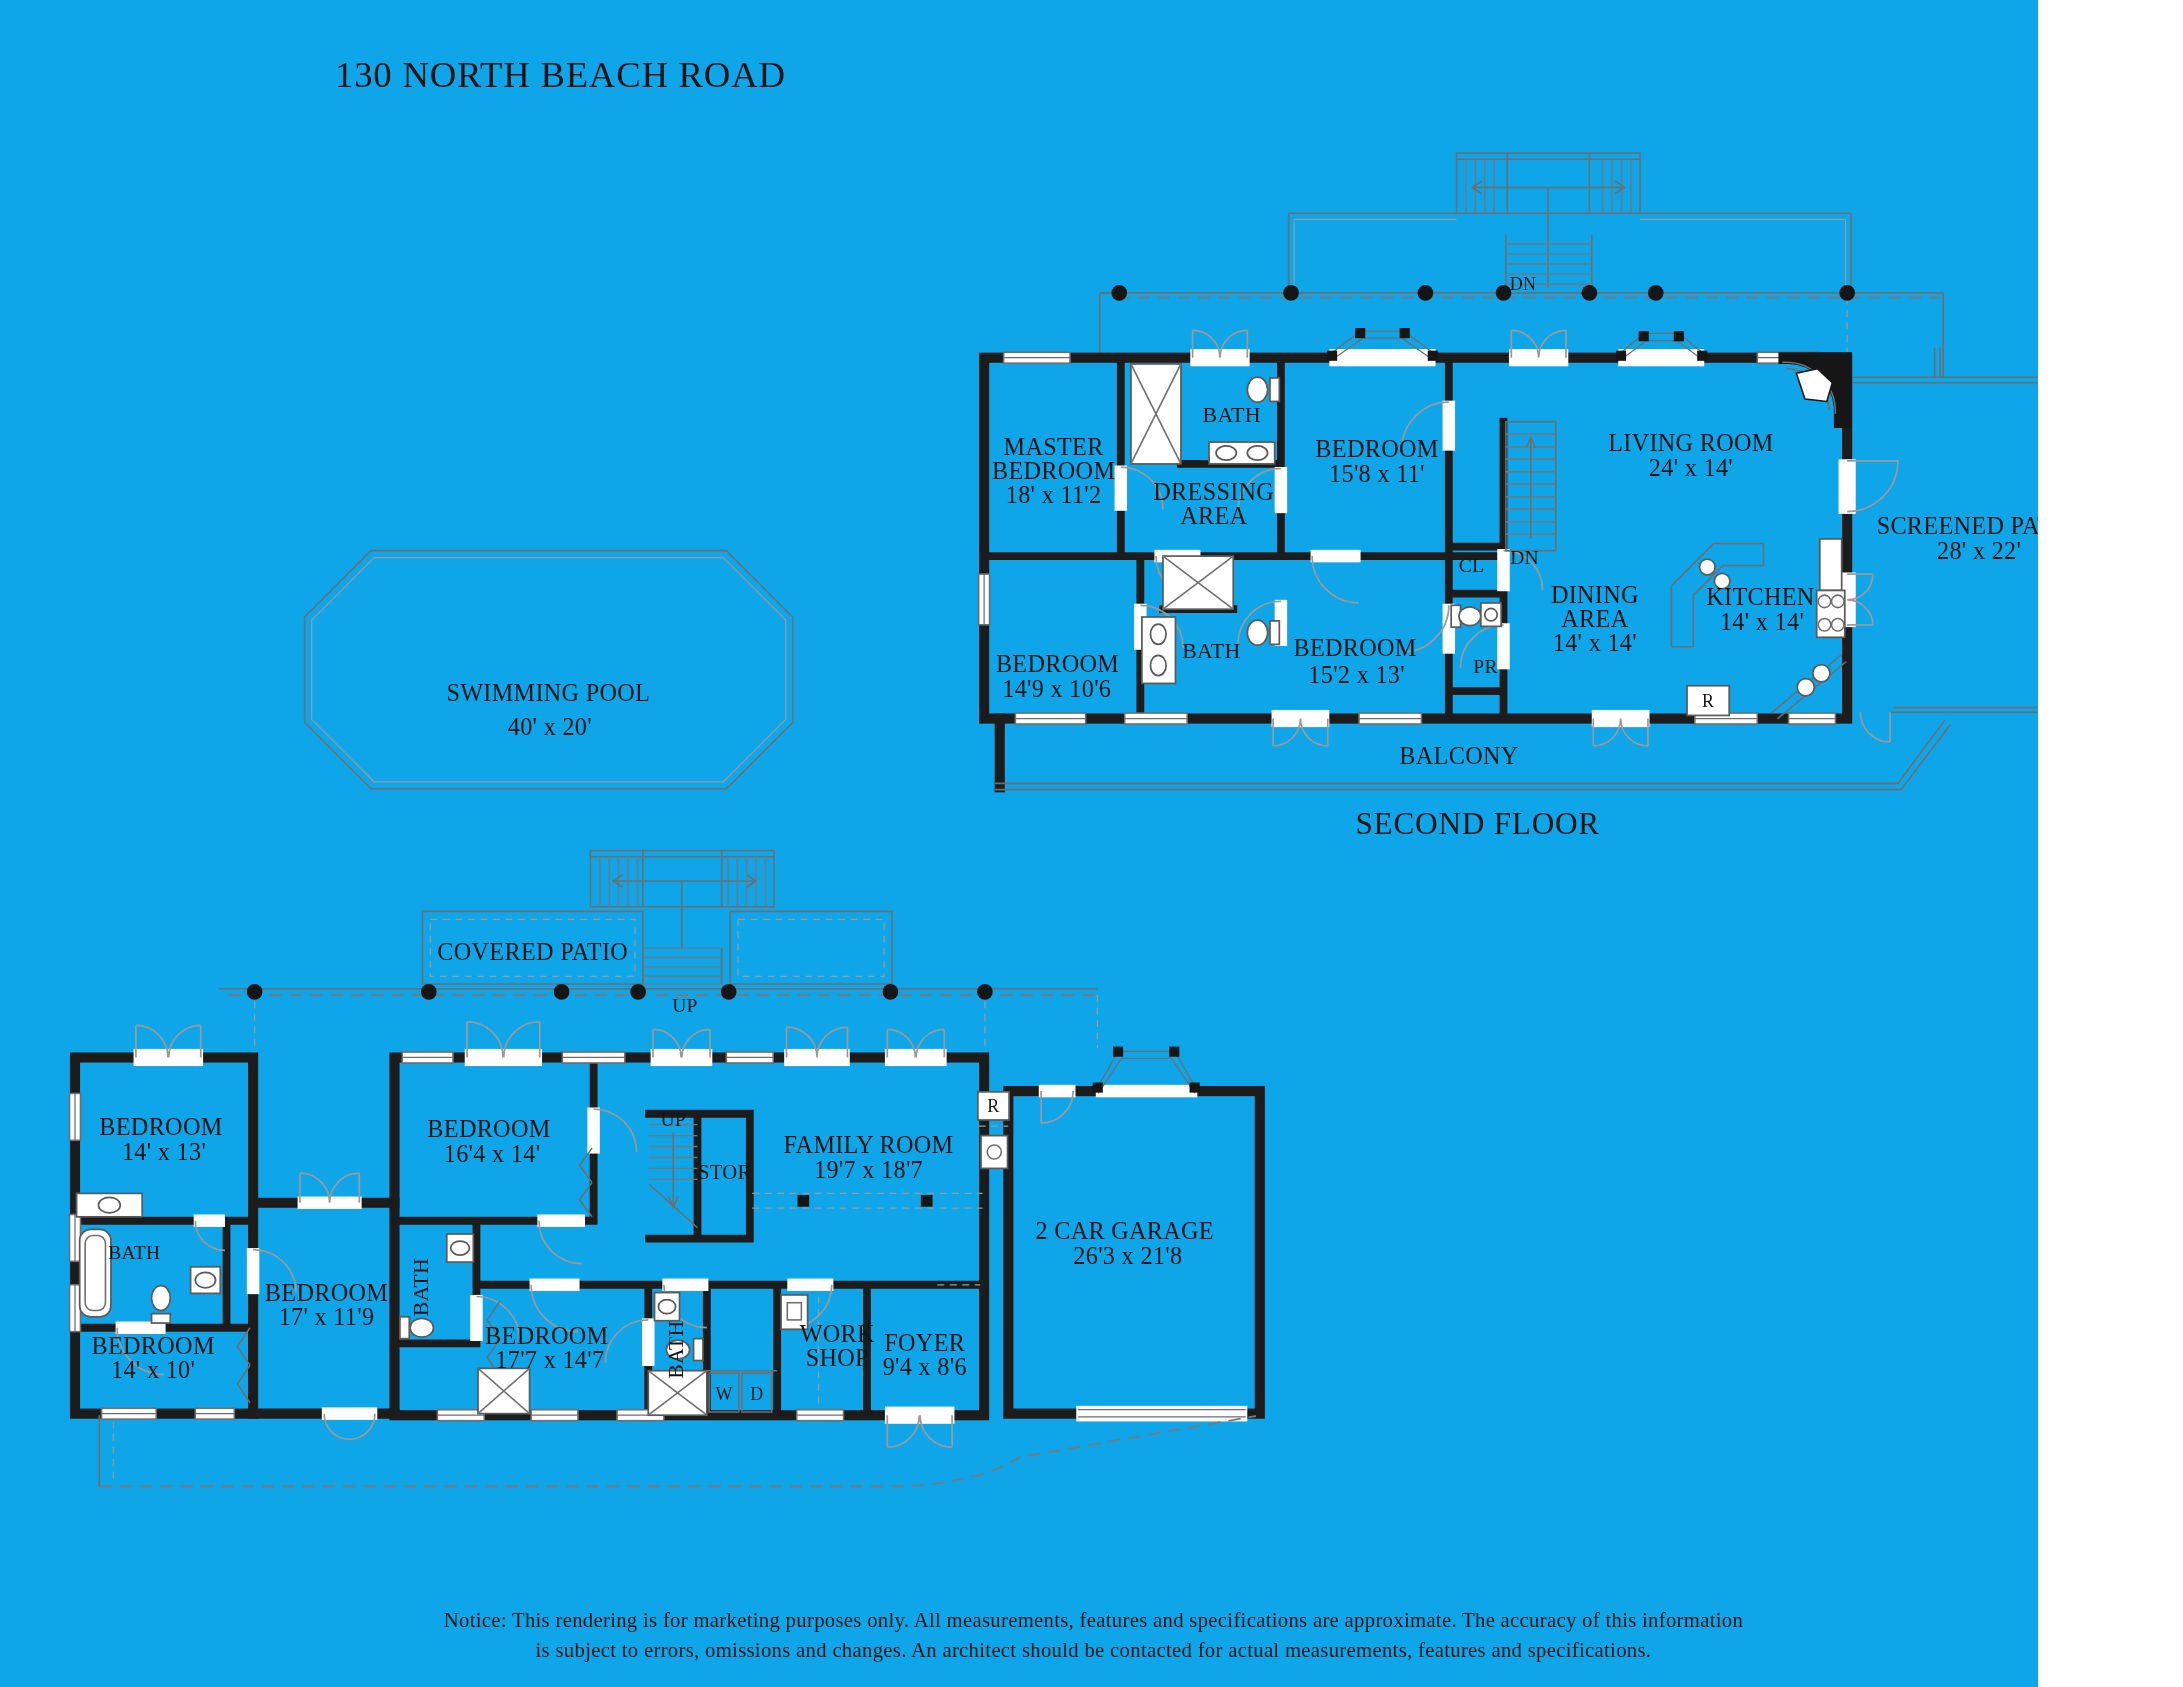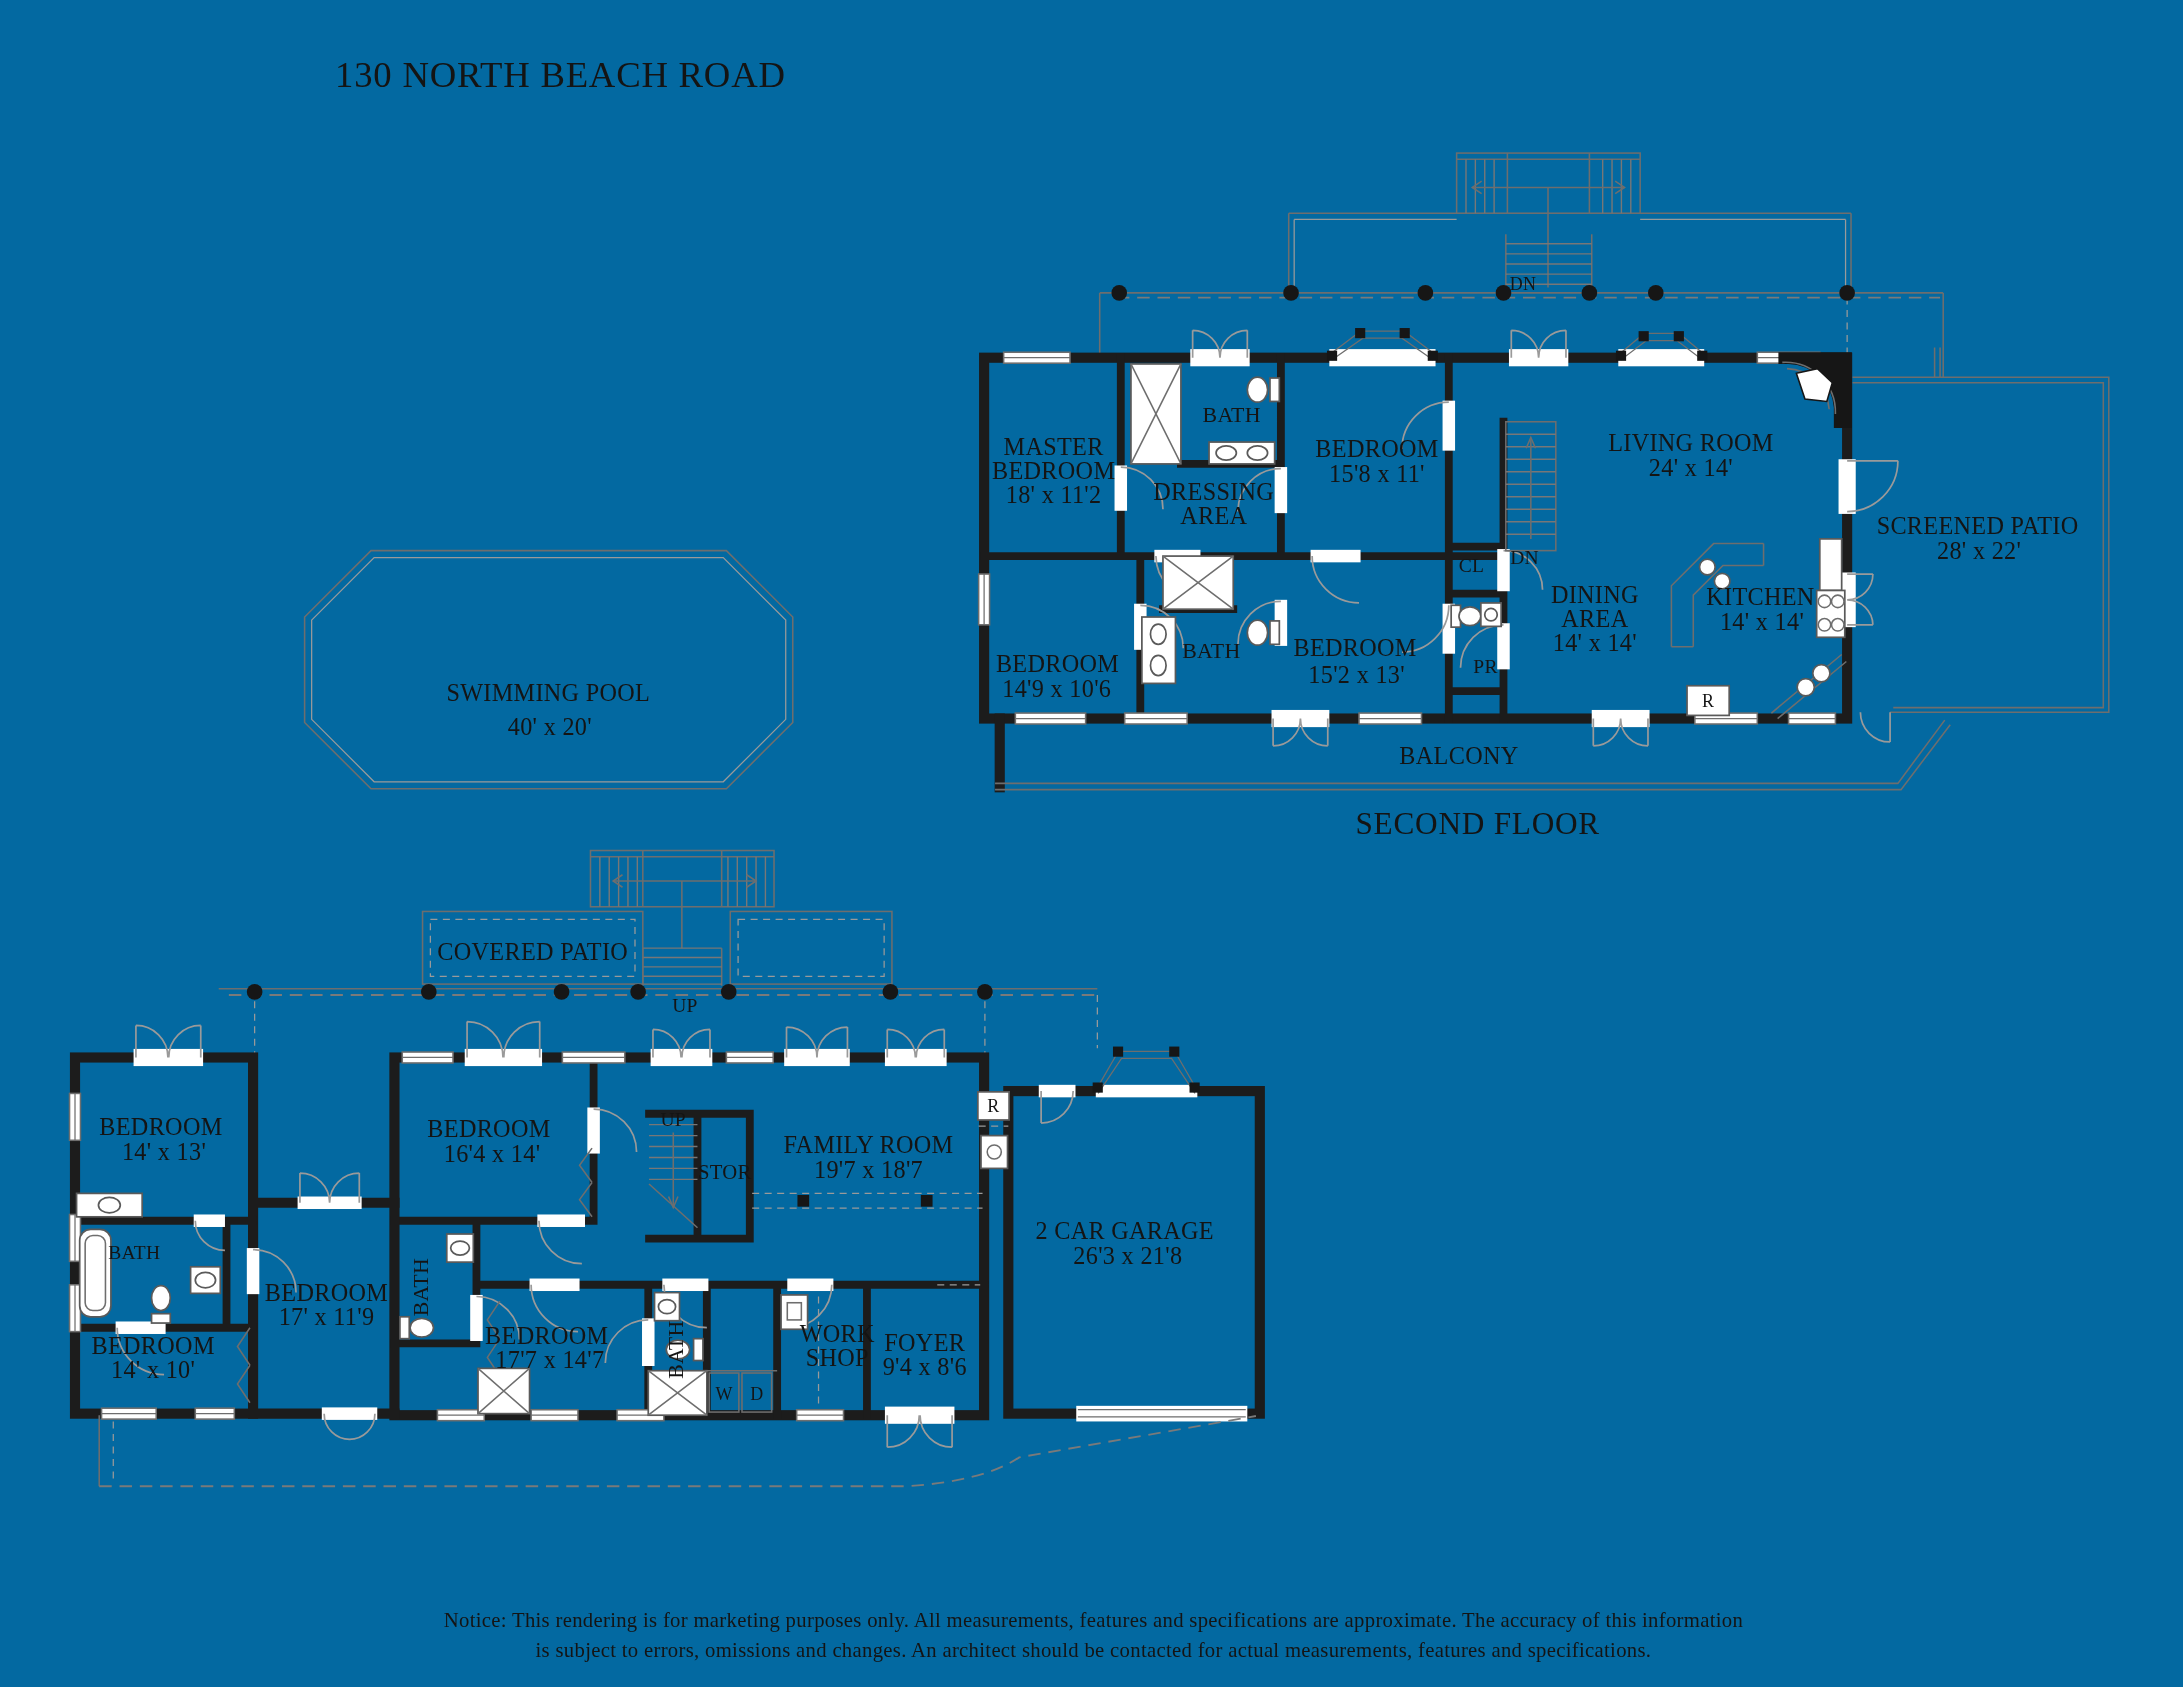--- a/index.html
+++ b/index.html
@@ -1,16 +1,16 @@
 <!DOCTYPE html>
 <html style="font-size:12.5px"><head>
 <meta charset="utf-8">
 <style>
   html,body{margin:0;padding:0;background:#fff;}
-  #page{position:relative;width:2183px;height:1687px;background:#0369a1;overflow:hidden;}
+  #page{position:relative;width:1990px;height:1687px;background:#0ea5e9;overflow:hidden;padding-left:48px;}
   svg{position:absolute;left:0;top:0;}
   .wall{stroke:#1c1c1c;stroke-width:13;fill:none;stroke-linecap:square;}
   .iwall{stroke:#1c1c1c;stroke-width:10;fill:none;stroke-linecap:square;}
   .thin{stroke:#6e6e6e;stroke-width:2;fill:none;}
   .thin2{stroke:#9a9a9a;stroke-width:1.6;fill:none;}
   .door{stroke:#9a9a9a;stroke-width:2.2;fill:none;}
   .dash{stroke:#7a7a7a;stroke-width:2.4;fill:none;stroke-dasharray:16 10;}
   .dashthin{stroke:#9a9a9a;stroke-width:1.6;fill:none;stroke-dasharray:9 7;}
   .gap{fill:#ffffff;stroke:none;}
   .win{fill:#ffffff;stroke:#6e6e6e;stroke-width:2;}

